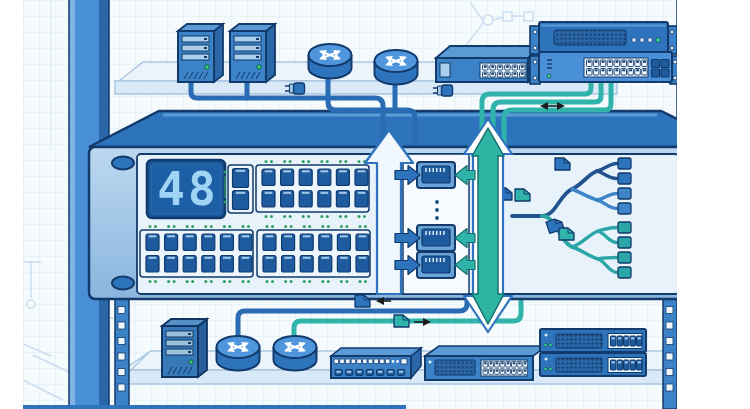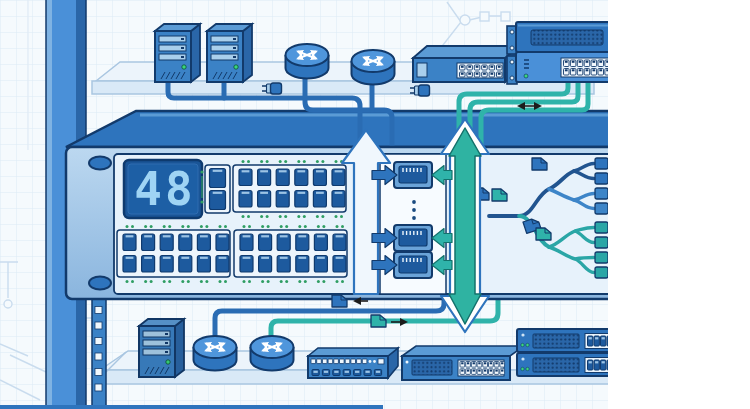--- a/index.html
+++ b/index.html
@@ -1,16 +1,16 @@
 <!DOCTYPE html>
 <html><head>
 <meta charset="utf-8">
 <style>
   html,body{margin:0;padding:0;background:#ffffff;font-family:"DejaVu Sans",sans-serif;}
-  .stage{position:relative;width:608px;height:409px;overflow:hidden;}
+  .stage{position:relative;width:654px;height:409px;overflow:hidden;padding-left:23px;}
   svg{display:block;}
   .seg{font-family:"DejaVu Sans Mono",monospace;font-weight:bold;letter-spacing:3px;}
 </style>
 </head>
 <body>
 
 <div class="stage">
 <svg width="750" height="409" viewBox="0 0 750 409" xmlns="http://www.w3.org/2000/svg">
   <defs>
     <pattern id="bggrid" width="16" height="16" patternUnits="userSpaceOnUse">

